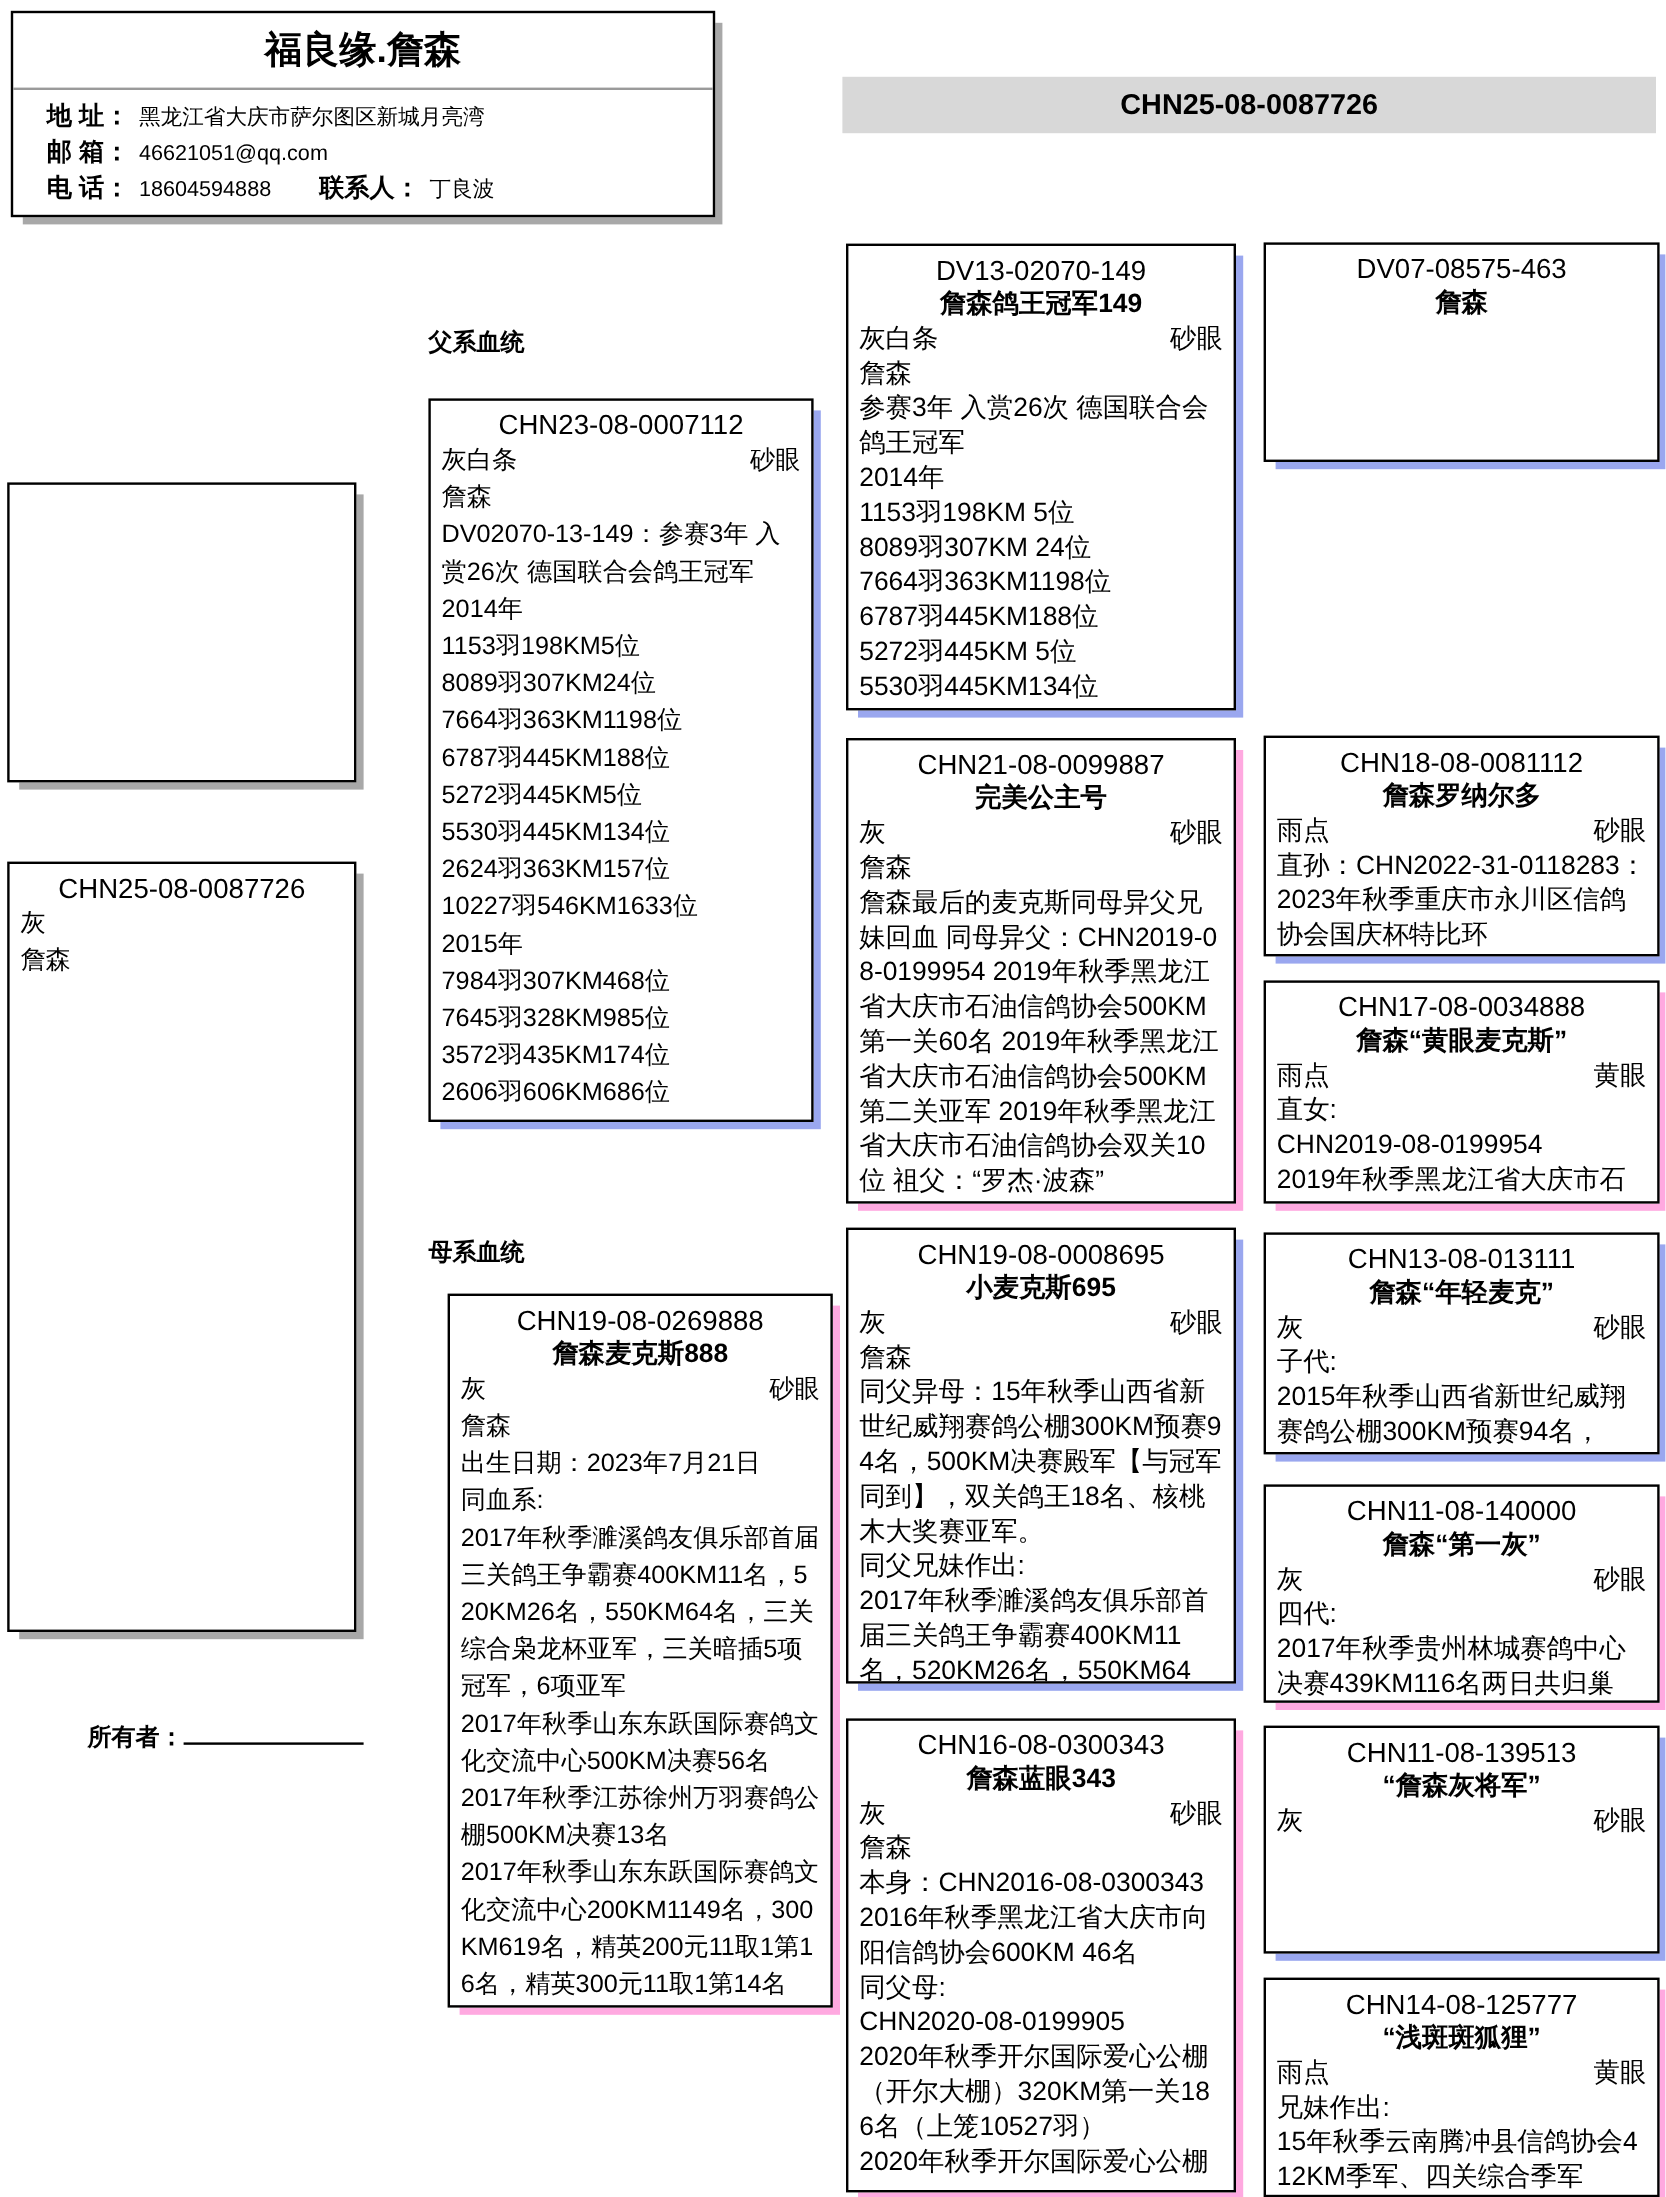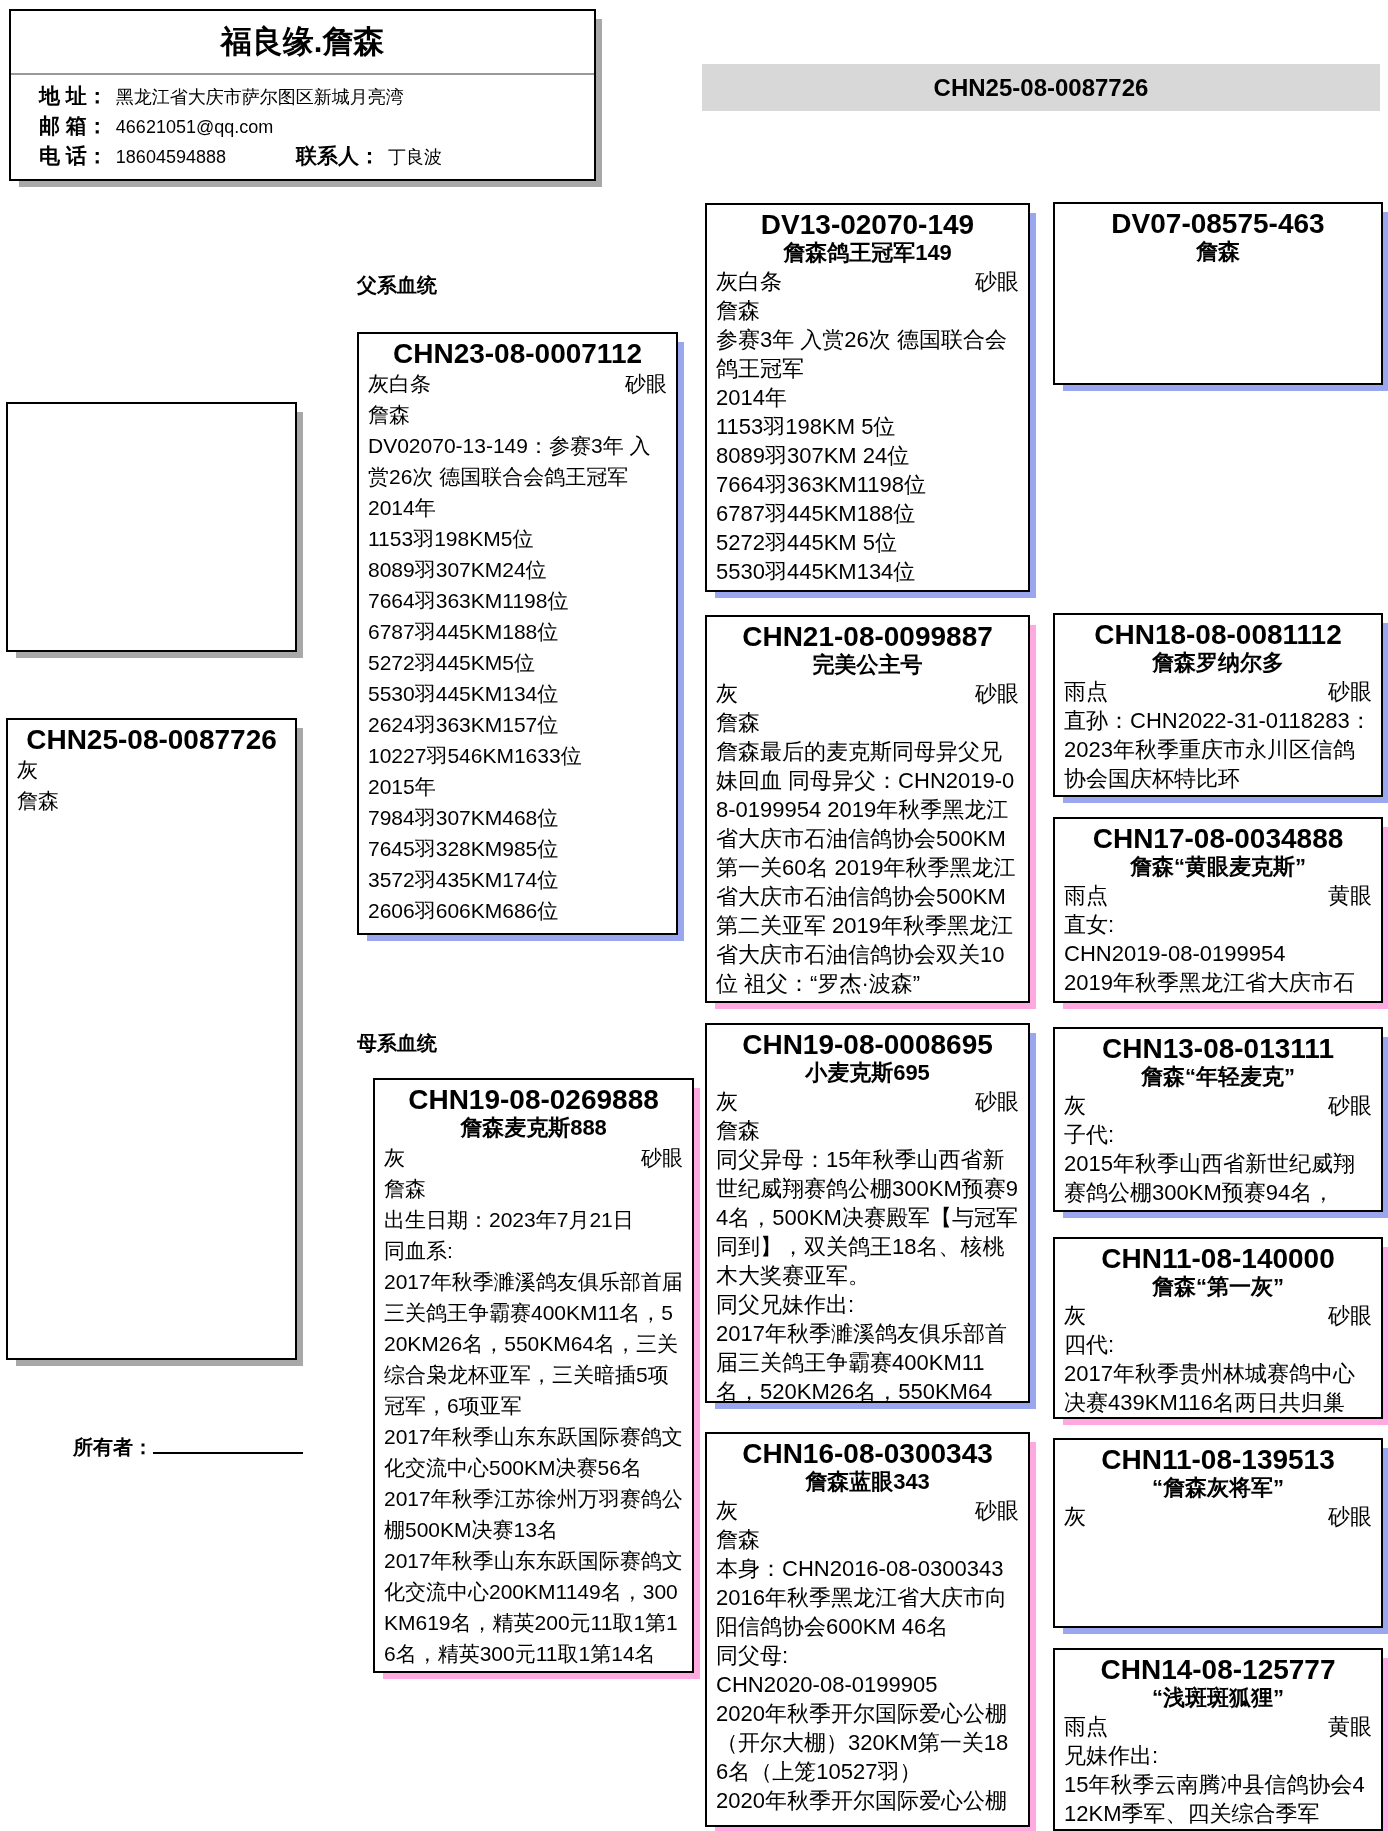--- a/index.html
+++ b/index.html
@@ -4,36 +4,36 @@
 <style>
   html,body{margin:0;padding:0;background:#fff;}
   #page{position:relative;width:1388px;height:1831px;background:#fff;overflow:hidden;
         font-family:"Liberation Sans","DejaVu Sans",sans-serif;color:#000;}
 
   
   .pbox{position:absolute;background:#fff;border:2px solid #000;box-sizing:border-box;overflow:hidden;}
   .shadow-b{box-shadow:8px 8px 0 -2px #9aa7ef;}
   .shadow-p{box-shadow:8px 8px 0 -2px #ffa9e0;}
   .shadow-g{box-shadow:8px 8px 0 -2px #a8a8a8;}
-  .ptitle{font-weight:bold;font-size:28px;line-height:28px;text-align:center;padding-top:6px;}
+  .ptitle{font-weight:normal;font-size:23px;line-height:28px;text-align:center;padding-top:6px;}
   .pname{font-weight:bold;font-size:22px;line-height:28px;text-align:center;}
   .pbody{font-size:22px;line-height:29px;padding:0 9px;}
   .lh31 .pbody{font-size:21px;line-height:31px;}
   .rowce{display:flex;justify-content:space-between;}
   .details{white-space:pre-line;word-break:break-all;}
 
   
   #header-box{position:absolute;left:9px;top:9px;width:587px;height:172px;background:#fff;
               border:2px solid #000;box-sizing:border-box;}
   #header-title{font-weight:bold;font-size:31px;text-align:center;margin-top:10px;}
   #header-divider{border:none;border-top:2px solid #9a9a9a;margin:10px 0 6px 0;}
   .hrow{display:flex;align-items:baseline;padding:1px 0 1px 28px;}
   .hlabel{font-weight:bold;font-size:21px;white-space:pre;}
   .hvalue{font-size:18px;margin-left:8px;}
-  .hlabel2{font-weight:bold;font-size:21px;margin-left:70px;white-space:pre;}
+  .hlabel2{font-weight:bold;font-size:21px;margin-left:40px;white-space:pre;}
 
   
   #banner{position:absolute;left:702px;top:64px;width:678px;height:47px;background:#d8d8d8;
           display:flex;align-items:center;justify-content:center;font-weight:bold;font-size:24px;}
 
   .sec-label{position:absolute;font-weight:bold;font-size:20px;}
   #owner-line{position:absolute;left:73px;top:1432px;font-size:20px;font-weight:bold;}
   #owner-blank{display:inline-block;width:150px;border-bottom:2px solid #000;height:20px;vertical-align:baseline;}
 </style>
 </head>

